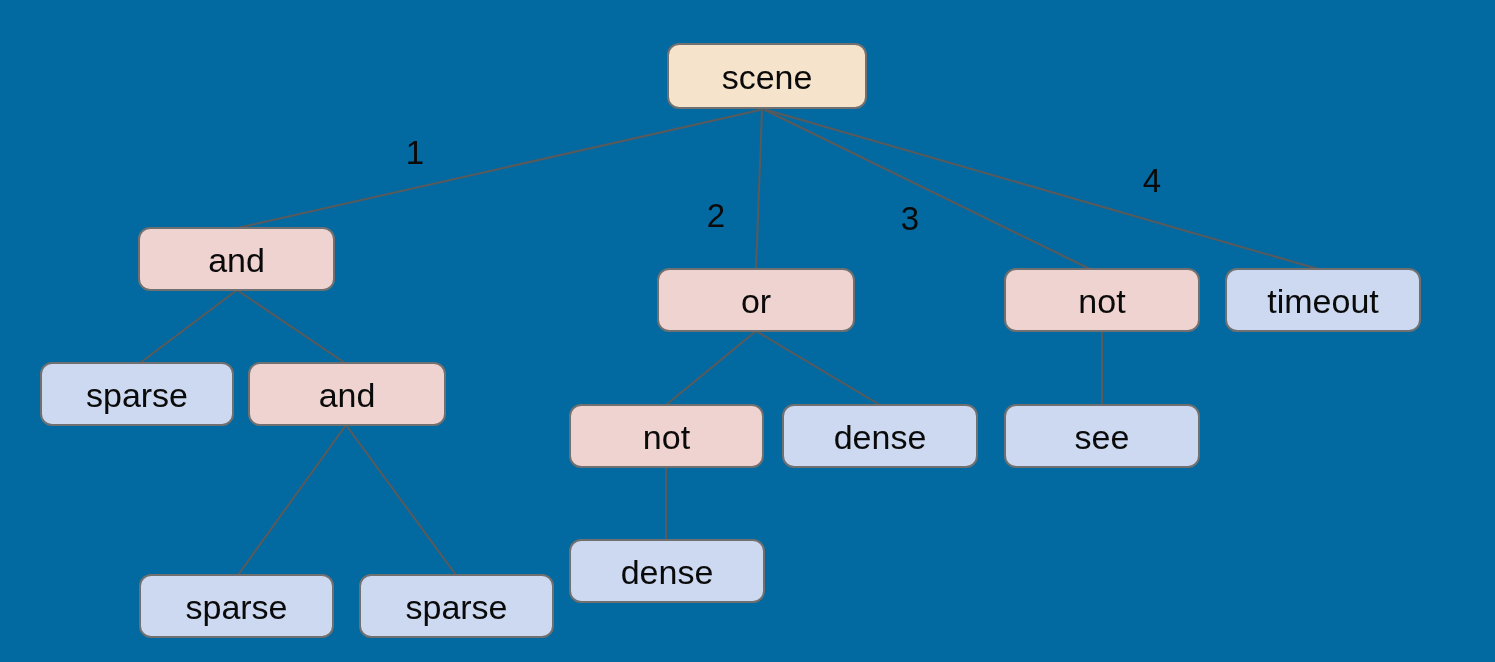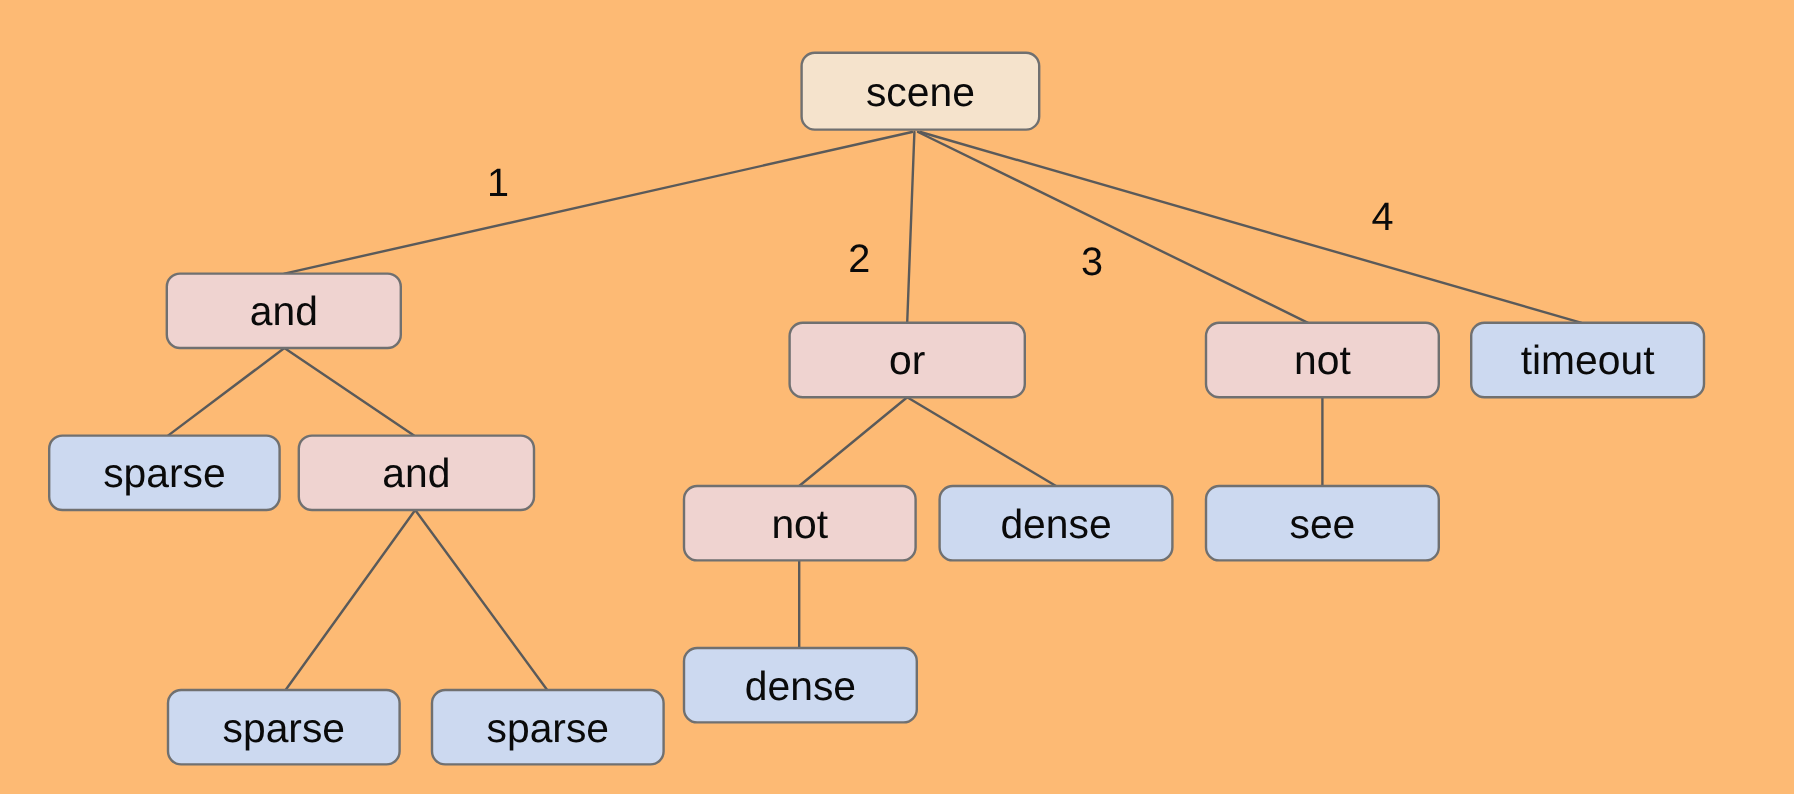--- a/index.html
+++ b/index.html
@@ -43,21 +43,21 @@
     font-family: "Liberation Sans", sans-serif;
     font-size: 33px;
     fill: #0a0a0a;
     text-anchor: middle;
     dominant-baseline: central;
   }
 </style>
 </head>
 <body>
 
-<div id="canvas" style="background: #fdba74;">
+<div id="canvas" style="background: #0369a1;">
   <svg id="tree-svg" viewBox="0 0 1495 662" xmlns="http://www.w3.org/2000/svg">
     <g id="edges-layer">
         <line class="edge-line" x1="760" y1="110" x2="237" y2="228" stroke="#5a5a5a"></line>
         <line class="edge-line" x1="762" y1="110" x2="756" y2="269" stroke="#5a5a5a"></line>
         <line class="edge-line" x1="765" y1="110" x2="1090" y2="269" stroke="#5a5a5a"></line>
         <line class="edge-line" x1="767" y1="110" x2="1318" y2="269" stroke="#5a5a5a"></line>
         <line class="edge-line" x1="237" y1="290" x2="140" y2="363" stroke="#5a5a5a"></line>
         <line class="edge-line" x1="237" y1="290" x2="345" y2="363" stroke="#5a5a5a"></line>
         <line class="edge-line" x1="346" y1="425" x2="238" y2="575" stroke="#5a5a5a"></line>
         <line class="edge-line" x1="346" y1="425" x2="456" y2="575" stroke="#5a5a5a"></line>

